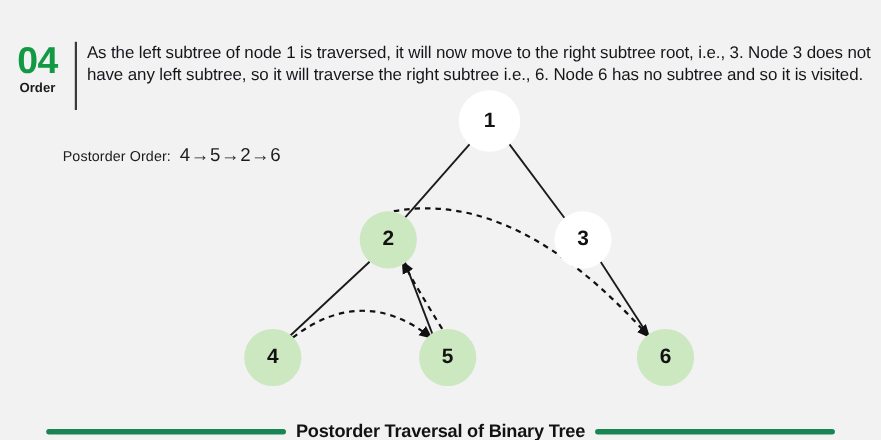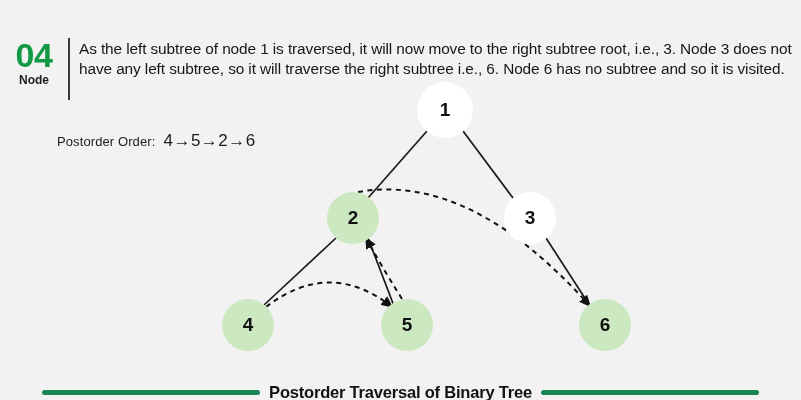--- a/index.html
+++ b/index.html
@@ -139,21 +139,21 @@
 </style>
 </head>
 <body style="background: rgb(242, 242, 242);">
 
 <div id="stage" style="background: rgb(242, 242, 242);">
 
   <div class="header">
 
     <div class="step-block">
       <div class="step-number">04</div>
-      <div class="step-word">Node</div>
+      <div class="step-word">Order</div>
     </div>
 
     <div class="header-divider"></div>
 
     <div class="header-text">As the left subtree of node 1 is traversed, it will now move to the right subtree root, i.e., 3. Node 3 does not have any left subtree, so it will traverse the right subtree i.e., 6. Node 6 has no subtree and so it is visited.</div>
   </div>
 
   <div class="traversal">
     <span class="label">Postorder Order:</span><span class="seq">4→5→2→6</span>
   </div>

